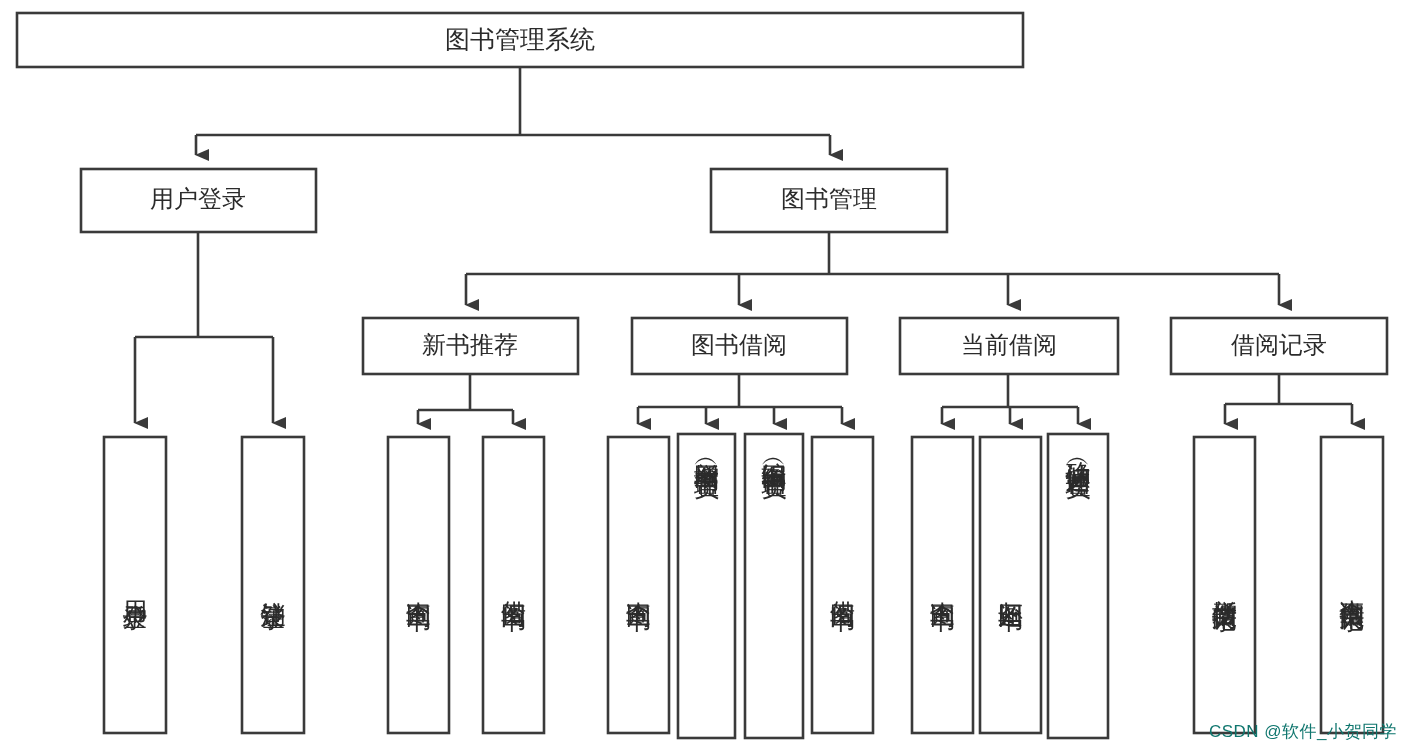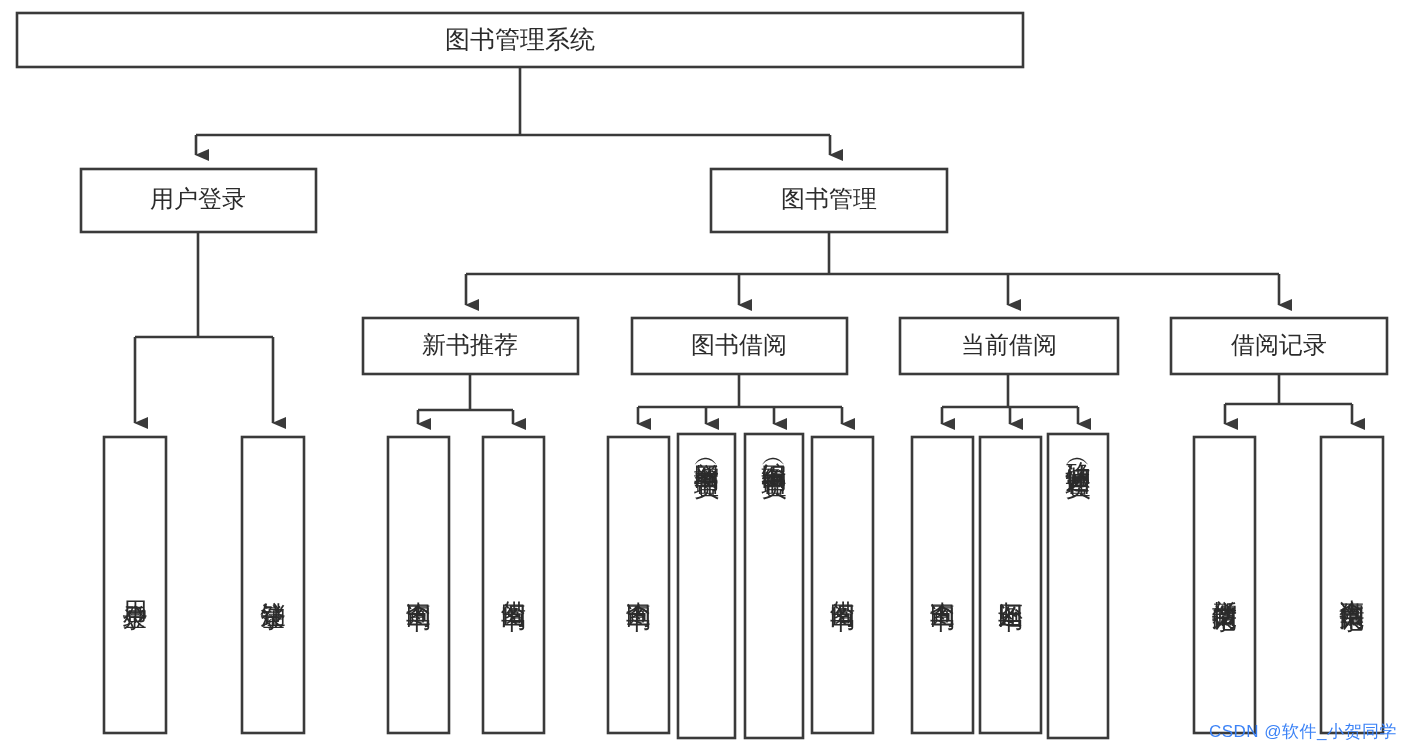--- a/index.html
+++ b/index.html
@@ -67,21 +67,21 @@
     letter-spacing: 2px;
     color: #2b2b2b;
     white-space: nowrap;
   }
   #watermark {
     position: absolute;
     right: 8px;
     bottom: 4px;
     font-family: "Liberation Sans", "DejaVu Sans", sans-serif;
     font-size: 17px;
-    color: #3b82f6;
+    color: #0f766e;
     letter-spacing: 0.5px;
     user-select: none;
   }
 </style>
 </head>
 <body>
 
 <div id="diagram-root">
 
   <svg id="flow" viewBox="0 0 1405 747">

